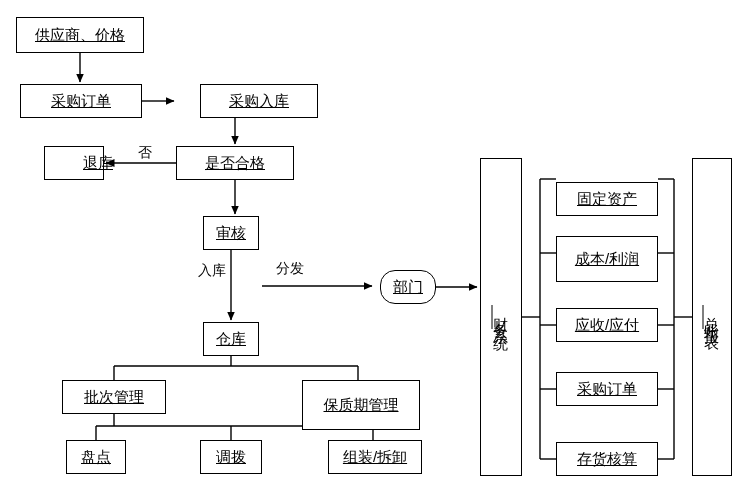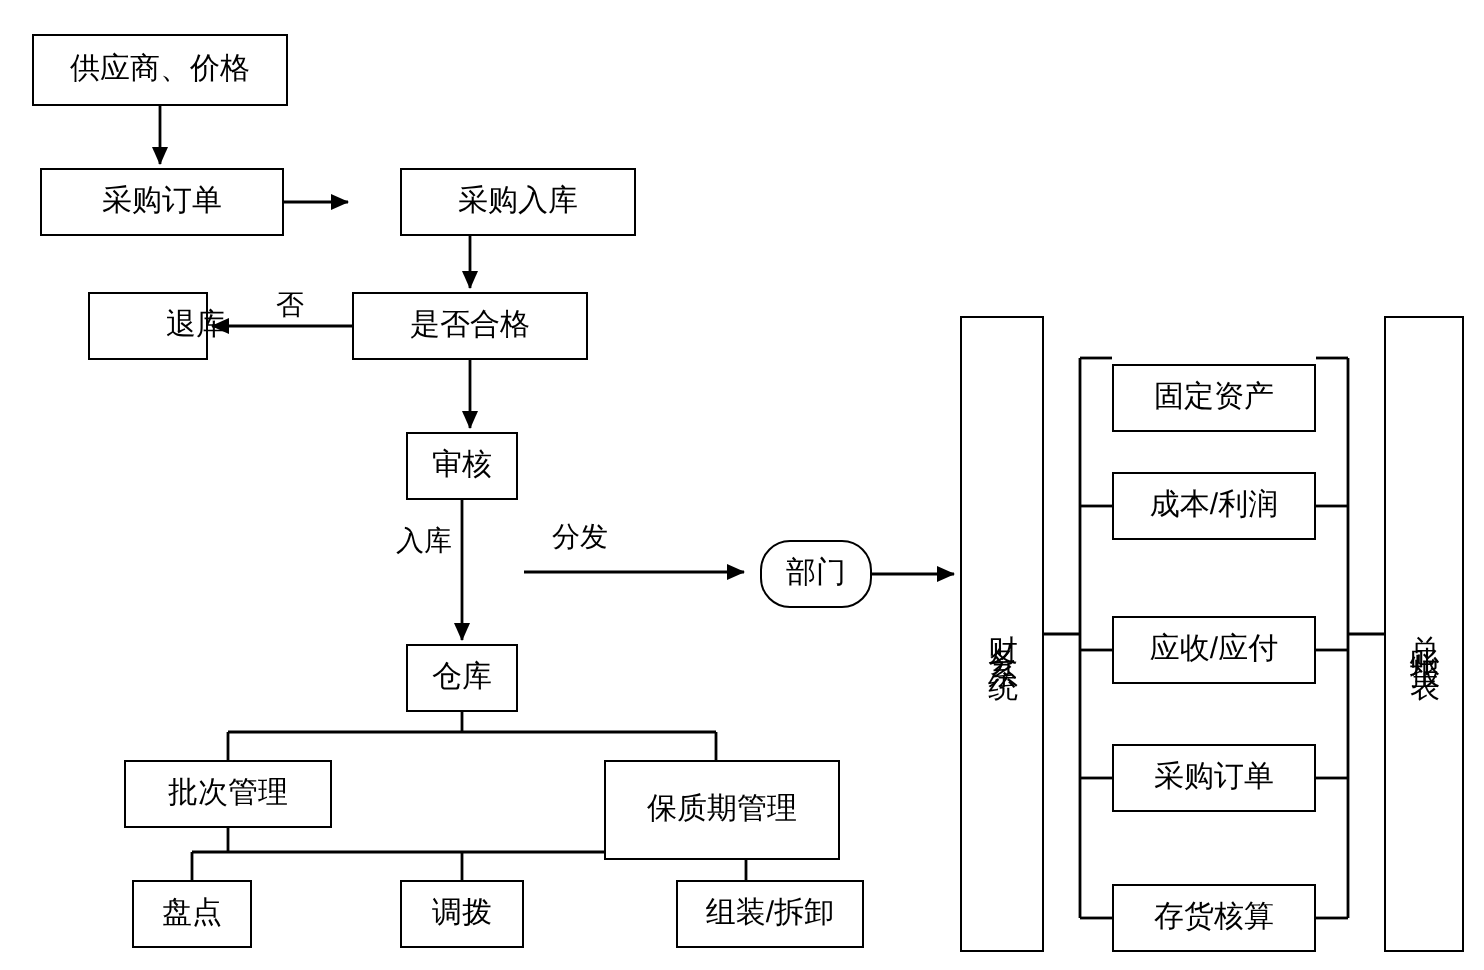--- a/index.html
+++ b/index.html
@@ -21,20 +21,21 @@
     border: 1px solid #000000;
     background: #ffffff;
     color: #000000;
     font-size: 15px;
     display: flex;
     align-items: center;
     justify-content: center;
     text-align: center;
     line-height: 1.15;
     white-space: nowrap;
+    text-decoration: underline;
   }
   .node.vertical {
     writing-mode: vertical-rl;
     letter-spacing: 6px;
     white-space: nowrap;
     line-height: 1;
   }
   .label {
     position: absolute;
     font-size: 14px;
@@ -116,24 +117,24 @@
   <div class="node" style="left:176px;top:84px;width:118px;height:34px;margin-left:24px;">采购入库</div>
   <div class="node" style="left:176px;top:146px;width:118px;height:34px;">是否合格</div>
   <div class="node" style="left:44px;top:146px;width:60px;height:34px;padding-left:48px;">退库</div>
   <div class="node" style="left:203px;top:216px;width:56px;height:34px;">审核</div>
   <div class="node" style="left:203px;top:322px;width:56px;height:34px;">仓库</div>
   <div class="node" style="left:380px;top:270px;width:56px;height:34px;border-radius:15px;">部门</div>
   <div class="node" style="left:62px;top:380px;width:104px;height:34px;">批次管理</div>
   <div class="node" style="left:302px;top:380px;width:118px;height:50px;">保质期管理</div>
   <div class="node" style="left:66px;top:440px;width:60px;height:34px;">盘点</div>
   <div class="node" style="left:200px;top:440px;width:62px;height:34px;">调拨</div>
-  <div class="node" style="left:338px;top:440px;width:94px;height:34px;">组装/拆卸</div>
+  <div class="node" style="left:328px;top:440px;width:94px;height:34px;">组装/拆卸</div>
   <div class="node vertical" style="left:480px;top:158px;width:42px;height:318px;">财务系统</div>
   <div class="node" style="left:556px;top:162px;width:102px;height:34px;margin-top:20px;">固定资产</div>
-  <div class="node" style="left:556px;top:236px;width:102px;height:34px;">成本/利润</div>
+  <div class="node" style="left:556px;top:236px;width:102px;height:46px;">成本/利润</div>
   <div class="node" style="left:556px;top:308px;width:102px;height:34px;">应收/应付</div>
   <div class="node" style="left:556px;top:372px;width:102px;height:34px;">采购订单</div>
   <div class="node" style="left:556px;top:442px;width:102px;height:34px;">存货核算</div>
   <div class="node vertical" style="left:692px;top:158px;width:40px;height:318px;">总账报表</div>
 
   <div class="label" style="left:138px;top:144px;">否</div>
   <div class="label" style="left:198px;top:262px;">入库</div>
   <div class="label" style="left:276px;top:260px;">分发</div>
 
 </div>

